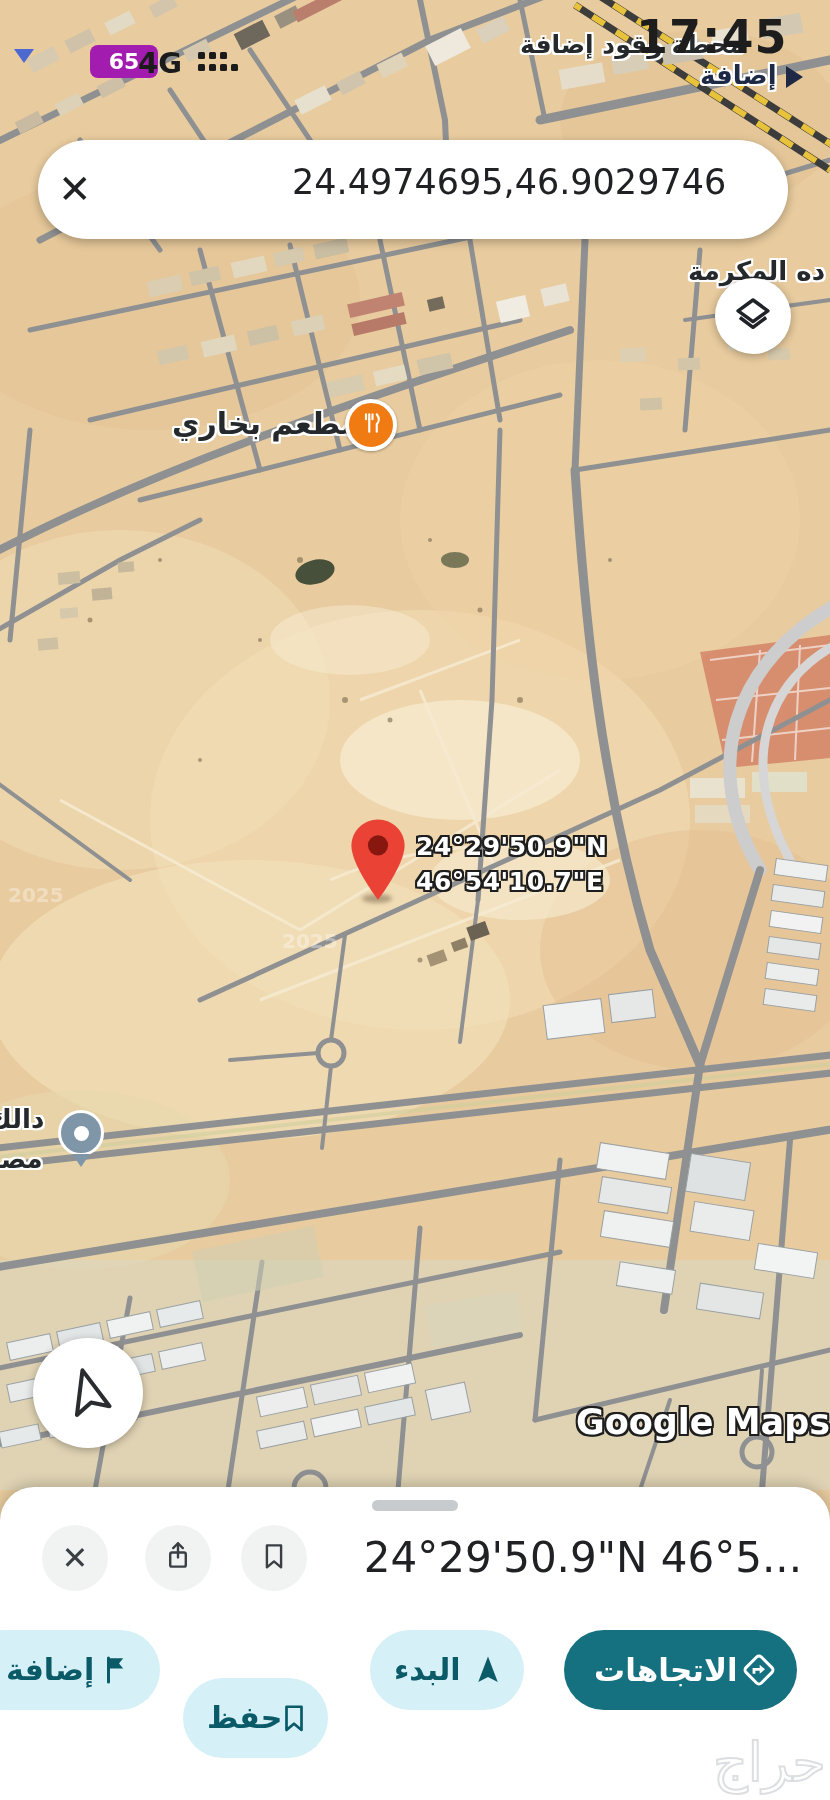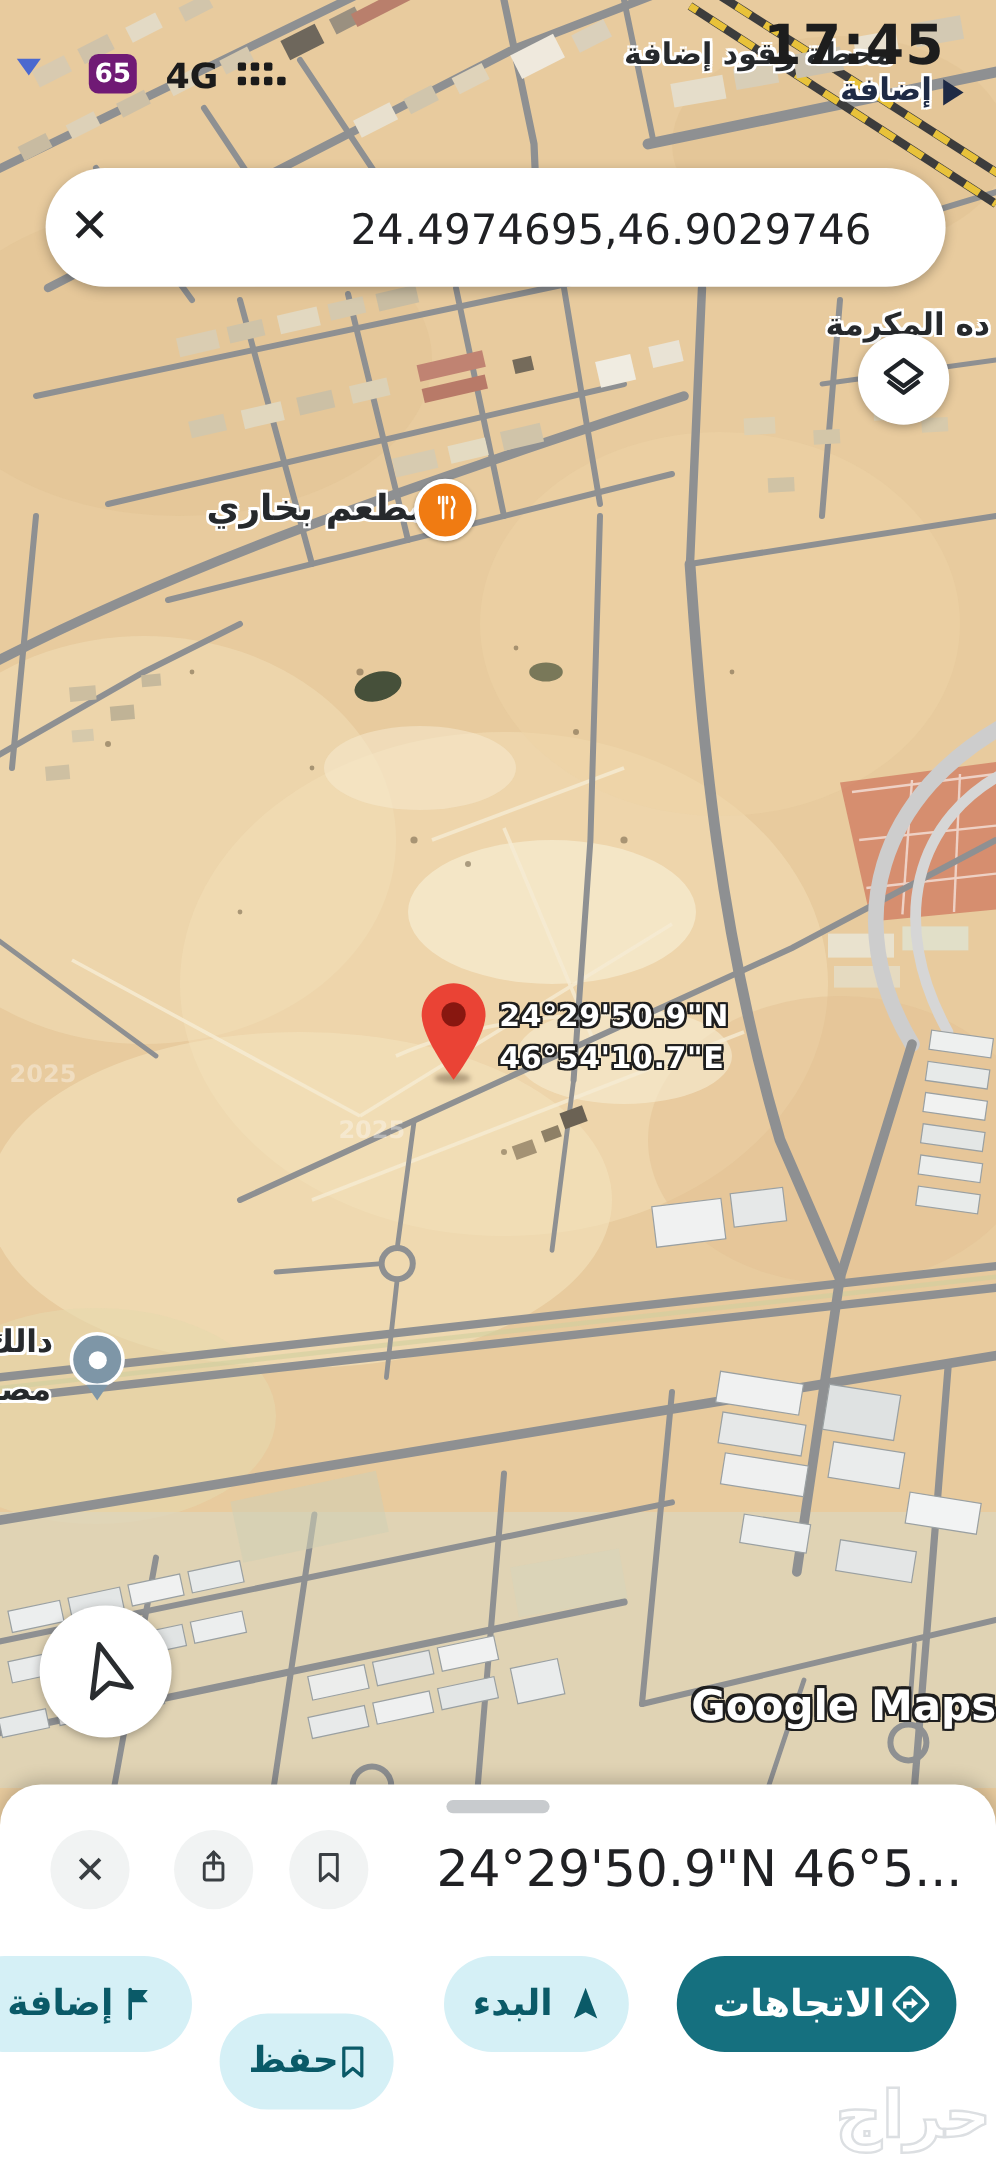--- a/index.html
+++ b/index.html
@@ -14,29 +14,29 @@
     position:absolute;font-weight:bold;color:#26292c;white-space:nowrap;
     text-shadow:-2px -2px 0 #fff,2px -2px 0 #fff,-2px 2px 0 #fff,2px 2px 0 #fff,
                  0 -2px 0 #fff,0 2px 0 #fff,-2px 0 0 #fff,2px 0 0 #fff;
   }
   .lbl-dark{
     position:absolute;font-weight:bold;color:#fff;white-space:nowrap;
     text-shadow:-2px -2px 0 #1e1e1e,2px -2px 0 #1e1e1e,-2px 2px 0 #1e1e1e,2px 2px 0 #1e1e1e,
                  0 -2px 0 #1e1e1e,0 2px 0 #1e1e1e,-2px 0 0 #1e1e1e,2px 0 0 #1e1e1e;
   }
   
-  .battery{left:74px;top:45px;width:40px;height:33px;background:#701a75;border-radius:8px;
+  .battery{left:90px;top:45px;width:68px;height:33px;background:#a21caf;border-radius:8px;
     color:#fff;font-size:22px;font-weight:bold;display:flex;align-items:center;justify-content:center;}
   .net{left:138px;top:46px;font-size:29px;font-weight:bold;color:#1b1b1b;}
   .time{left:636px;top:10px;font-size:46px;font-weight:800;color:#1d1d1d;letter-spacing:1px;z-index:6;}
   
   .search-pill{left:38px;top:140px;width:750px;height:99px;background:#fff;border-radius:50px;
     box-shadow:0 3px 10px rgba(0,0,0,.28);z-index:10;}
   .search-close{left:58px;top:166px;font-size:40px;color:#202124;z-index:11;cursor:pointer;}
-  .search-text{left:292px;top:172px;font-size:35px;color:#202124;z-index:11;white-space:nowrap;}
+  .search-text{left:292px;top:162px;font-size:35px;color:#202124;z-index:11;white-space:nowrap;}
   
   .round-btn{position:absolute;background:#fff;border-radius:50%;
     box-shadow:0 2px 8px rgba(0,0,0,.3);display:flex;align-items:center;justify-content:center;z-index:9;}
   
   .poi-orange{left:345px;top:399px;width:44px;height:44px;background:#f07b12;border:4px solid #fff;
     border-radius:50%;display:flex;align-items:center;justify-content:center;z-index:5;box-shadow:0 1px 3px rgba(0,0,0,.35);}
   .pin-blue{left:699px;top:6px;width:48px;height:48px;background:#4b69cf;border:3px solid #fff;
     border-radius:14px;display:flex;align-items:center;justify-content:center;z-index:4;}
   .pin-blue:after{content:"";position:absolute;top:49px;left:14px;width:0;height:0;
     border-left:10px solid transparent;border-right:10px solid transparent;border-top:14px solid #4b69cf;}
@@ -54,21 +54,21 @@
     box-shadow:0 -3px 14px rgba(0,0,0,.2);z-index:20;}
   .handle{left:372px;top:13px;width:86px;height:11px;background:#c8cbce;border-radius:6px;}
   .sheet-circle{position:absolute;width:66px;height:66px;border-radius:50%;background:#f1f3f3;
     display:flex;align-items:center;justify-content:center;cursor:pointer;}
   .sheet-title{right:28px;top:46px;font-size:42px;font-weight:500;color:#202124;direction:ltr;white-space:nowrap;}
   .action-btn{position:absolute;top:143px;height:80px;border-radius:40px;display:block;cursor:pointer;}
   .action-light{background:#d5f0f6;}
   .action-fill{background:#15707f;}
   .action-label{position:absolute;top:22px;font-size:30px;font-weight:700;color:#0a5a68;white-space:nowrap;direction:rtl;}
   .action-fill .action-label{color:#fff;font-size:31px;text-align:center;}
-  .haraj{right:4px;bottom:6px;font-size:54px;font-weight:bold;color:#fff;
+  .haraj{right:4px;bottom:6px;font-size:54px;font-weight:normal;color:#fff;
     -webkit-text-stroke:2px #dcdfe2;letter-spacing:2px;direction:rtl;}
   .imagery{font-size:20px;fill:#fff;opacity:.35;font-weight:bold;}
 </style>
 </head>
 <body>
 
 <svg class="abs" width="830" height="1490" viewBox="0 0 830 1490" style="left:0;top:0;">
   <g>
     <rect x="0" y="0" width="830" height="1490" fill="#e8cb9e"></rect>
     <ellipse cx="120" cy="700" rx="210" ry="170" fill="#f0dcb4" opacity=".6"></ellipse>

